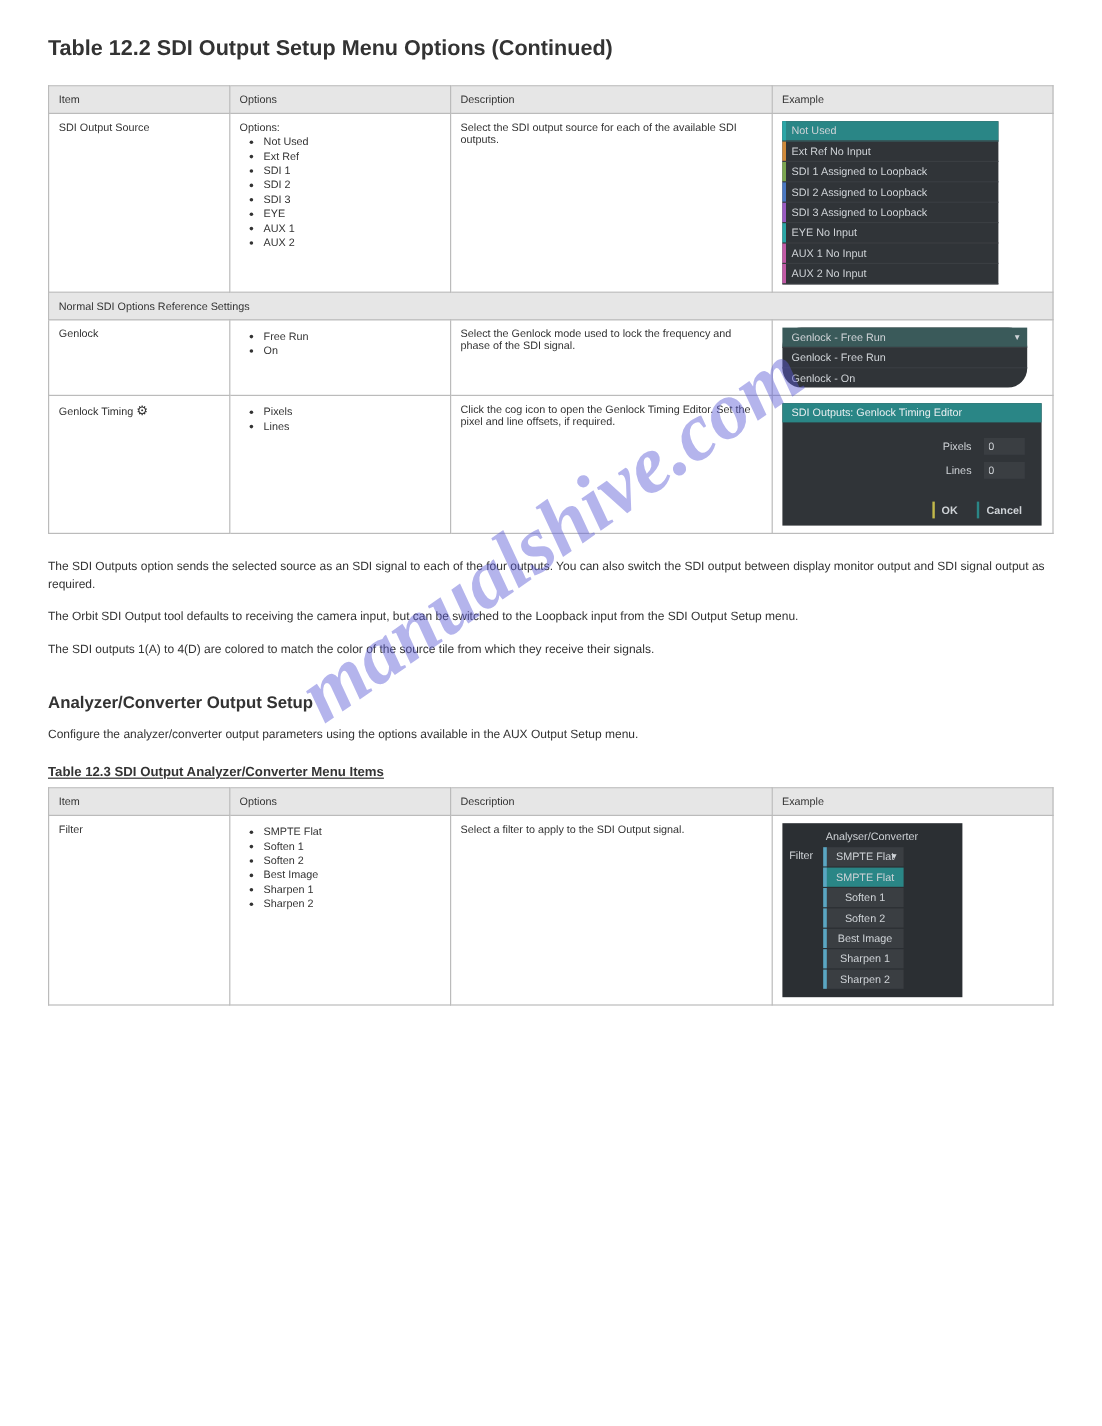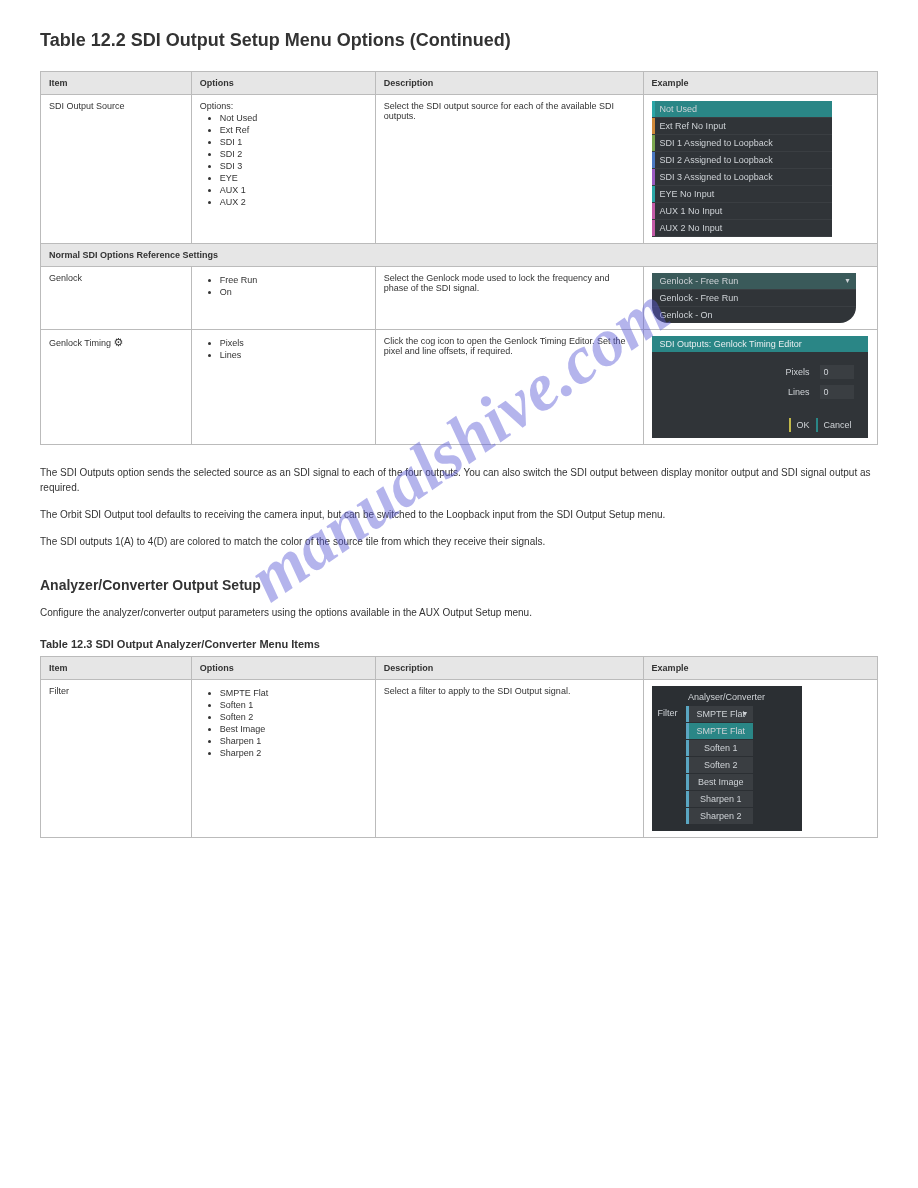--- a/index.html
+++ b/index.html
@@ -1,46 +1,46 @@
 <!DOCTYPE html>
 <html><head>
 <meta charset="utf-8">
 <style>
   * { box-sizing: border-box; margin: 0; padding: 0; }
   body { font-family: Arial, sans-serif; font-size: 10px; color: #333; background: #fff; width: 918px; margin: 0 auto; padding: 30px 40px; position: relative; }
   .page-title { font-size: 18px; font-weight: bold; margin-bottom: 20px; }
   table.main { width: 100%; border-collapse: collapse; border: 1px solid #bbb; margin-bottom: 20px; }
   table.main th, table.main td { border: 1px solid #bbb; padding: 6px 8px; vertical-align: top; font-size: 9px; text-align: left; }
-  table.main th { background: #e6e6e6; font-weight: bold; }
+  table.main th { background: #e6e6e6; font-weight: normal; }
   td.col-item { width: 18%; margin-top: 44px; }
   td.col-opts { width: 22%; }
   td.col-desc { width: 32%; }
   td.col-ex { width: 28%; text-align: right; }
   .section-text { font-size: 10px; line-height: 1.5; margin: 12px 0; }
   .section-head { font-size: 14px; font-weight: bold; margin: 28px 0 6px; }
-  .subhead { font-size: 11px; font-weight: bold; margin: 18px 0 6px; }
+  .subhead { font-size: 11px; font-weight: bold; margin: 18px 0 6px; text-decoration: underline; }
   
   .scr { background:#303438; color:#cfd3d7; font-size:9px; display:inline-block; text-align:left; }
   .scr-list .row { padding:3px 8px; border-bottom:1px solid #3a3e42; position:relative; }
   .scr-list .row::before { content:""; position:absolute; left:0; top:0; bottom:0; width:3px; }
   .scr-list .row.c-teal::before { background:#2aa6a6; }
   .scr-list .row.c-orange::before { background:#d08a3a; }
   .scr-list .row.c-green::before { background:#7aa64f; }
   .scr-list .row.c-blue::before { background:#4a78c2; }
   .scr-list .row.c-purple::before { background:#9a5ac2; }
   .scr-list .row.c-mag::before { background:#c25aa6; }
   .scr-list .row.selected { background:#2a8686; }
   .scr-drop .hdr { background:#3a5a5a; padding:3px 8px; position:relative; }
   .scr-drop .hdr::after { content:"▾"; position:absolute; right:6px; top:3px; font-size:8px; }
   .scr-drop .opt { padding:3px 8px; border-top:1px solid #3a3e42; }
   .scr-panel .title { background:#2a8686; padding:3px 8px; color:#e8eef0; }
   .scr-panel .body { padding:10px 14px; }
   .scr-panel .fld { display:flex; gap:10px; align-items:center; padding:3px 0; justify-content:flex-end; }
   .scr-panel .fld input { width:34px; background:#3a3e42; color:#cfd3d7; border:none; font-size:9px; padding:2px 4px; }
-  .scr-panel .btns { display:flex; justify-content:flex-end; padding:6px 10px; }
+  .scr-panel .btns { display:flex; gap:10px; justify-content:flex-end; padding:6px 10px;font-weight:bold; }
   .scr-panel .btn { color:#cfd3d7; font-size:9px; padding:2px 6px; border-left:2px solid #888; }
   .scr-panel .btn.ok { border-left-color:#c2b94a; }
   .scr-panel .btn.cancel { border-left-color:#2a8686; }
   .scr-filter { background:#2b2f33; padding:6px;text-align:center; }
   .scr-filter .ftitle { color:#cfd3d7; font-size:9px; margin-bottom:4px; }
   .scr-filter .body { display:flex; gap:8px; }
   .scr-filter .lbl { color:#cfd3d7; font-size:9px; padding-top:2px; }
   .scr-filter .opts .opt { background:#3a3e42; padding:3px 8px; margin-bottom:1px; position:relative; border-left:3px solid #5aa6c2; }
   .scr-filter .opts .opt.sel { background:#2a8686; }
   .scr-filter .opts .opt.dd::after { content:"▾"; position:absolute; right:6px; top:3px; font-size:8px; }

